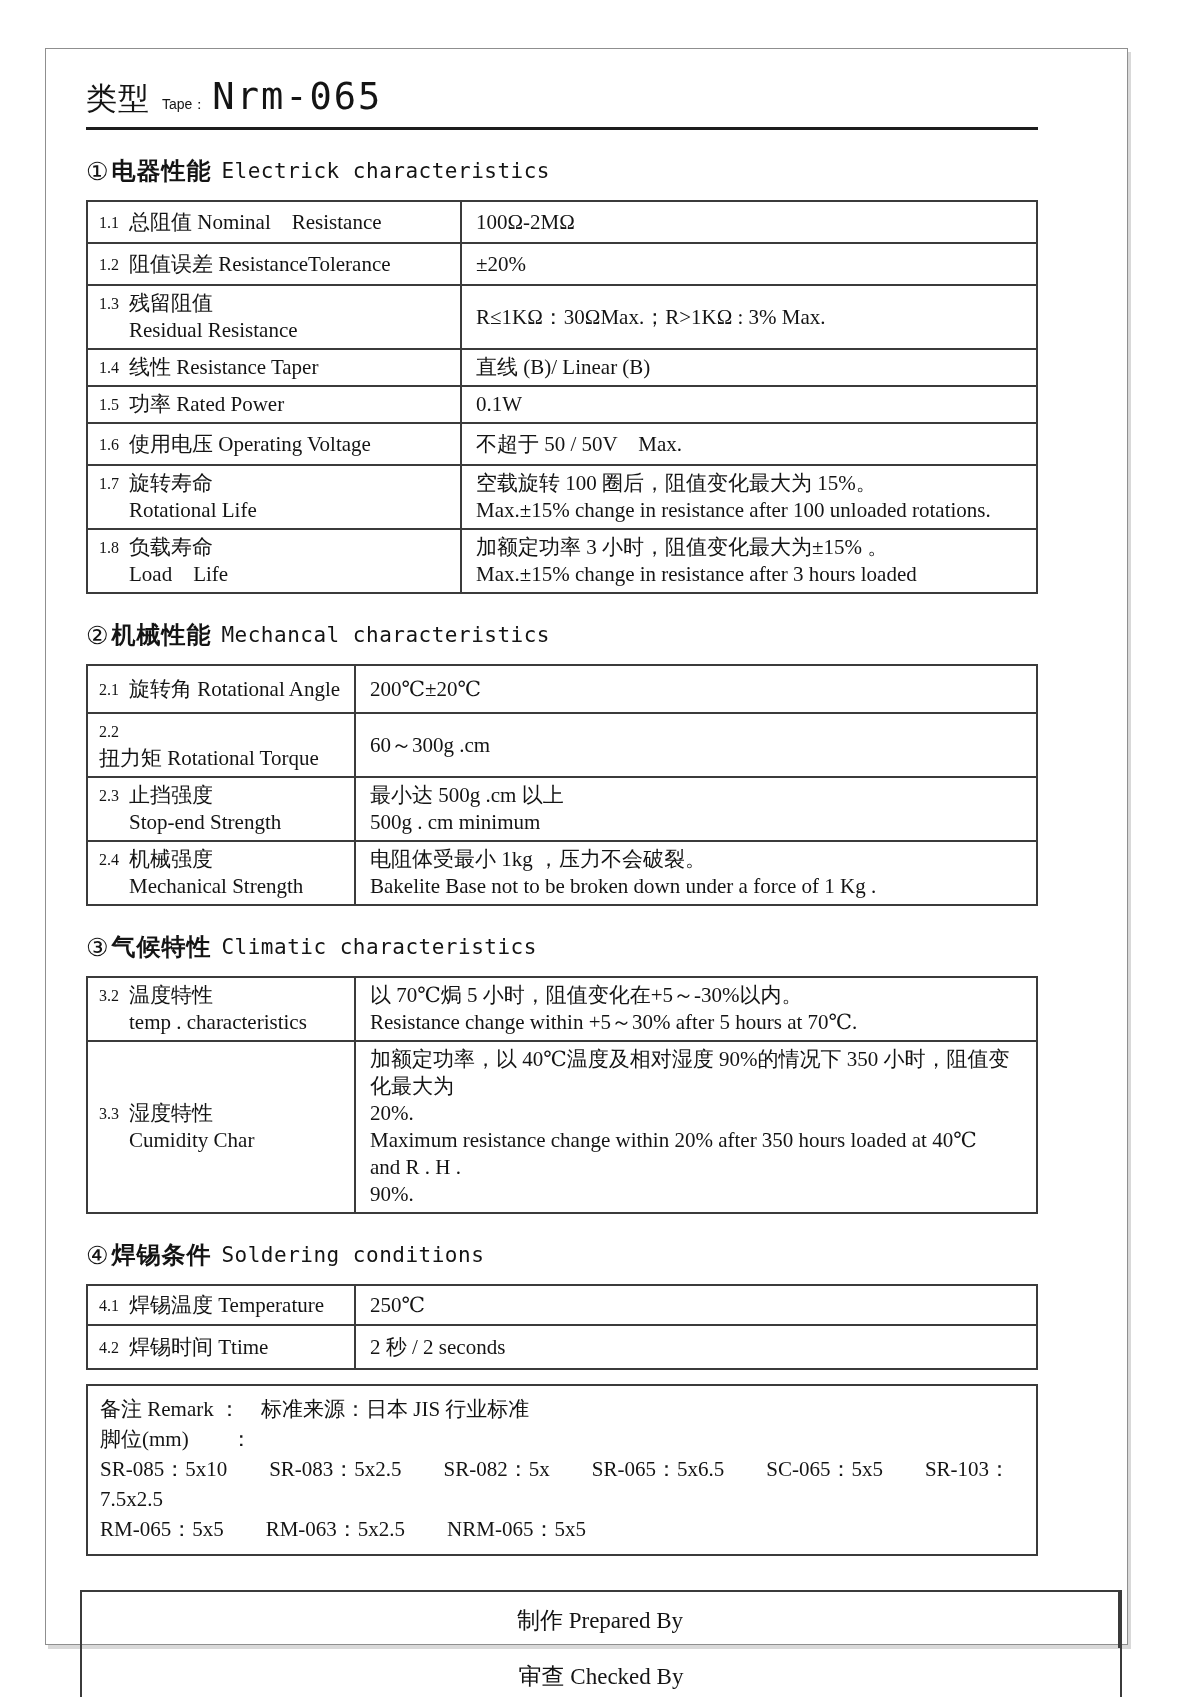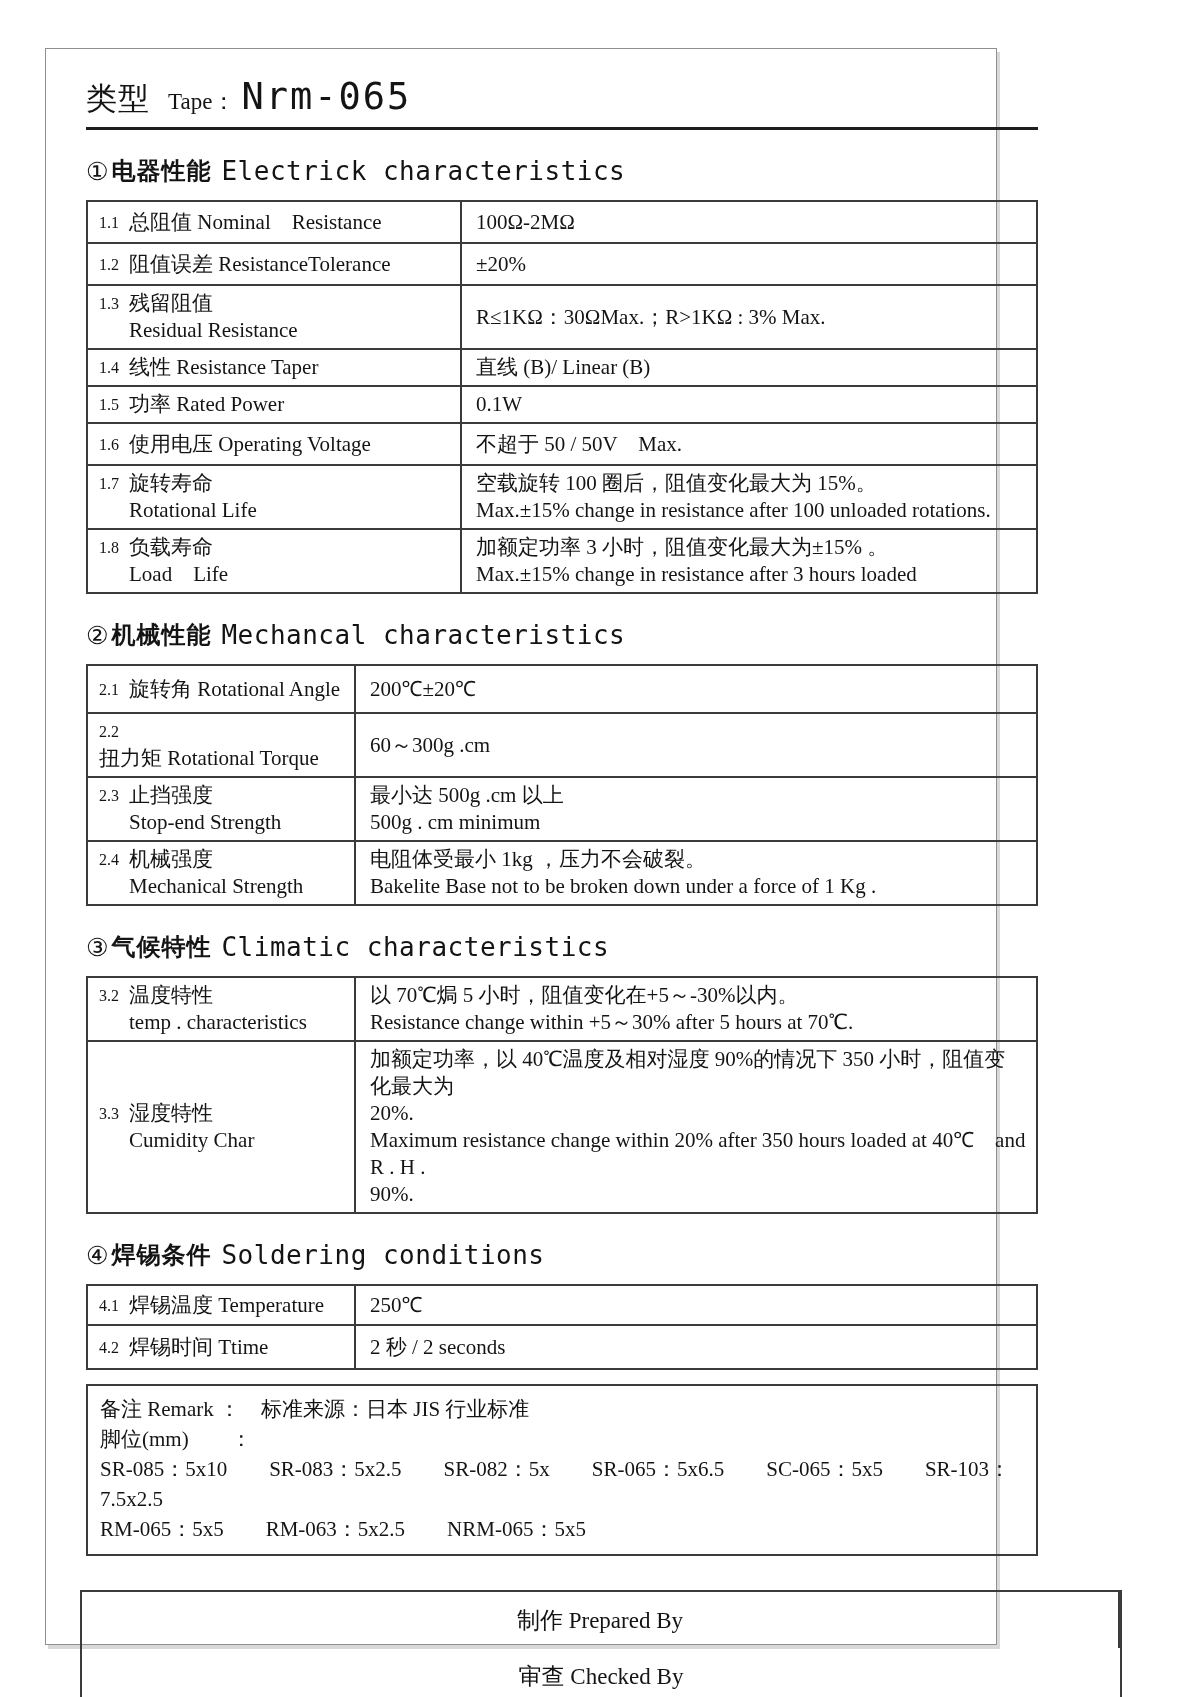--- a/index.html
+++ b/index.html
@@ -1,46 +1,46 @@
 <!DOCTYPE html>
 <html><head>
 <meta charset="utf-8">
 <style>
   * { margin:0; padding:0; box-sizing:border-box; }
   html,body { width:1200px; height:1697px; background:#ffffff; }
   body { font-family:"Liberation Serif","DejaVu Serif",serif; color:#141414; position:relative; }
 
   .page-frame {
-    position:absolute; left:45px; top:48px; width:952px; height:1597px;
+    position:absolute; left:45px; top:48px; width:1083px; height:1597px;
     background:#fff; border:1px solid #8f8f8f;
     box-shadow:3px 4px 0 #d9d9d9;
   }
   .content { padding:26px 0 0 40px; width:992px; }
 
   
   .title-row { display:flex; align-items:baseline; }
   .title-cn  { font-size:31px; font-family:"DejaVu Sans","Liberation Sans",sans-serif; letter-spacing:1px; }
-  .title-label { font-size:23px; font-family:Liberation Serif, serif; margin:0 6px 0 18px; }
+  .title-label { font-size:14px; font-family:Liberation Sans, sans-serif; margin:0 6px 0 12px; }
   .title-value { font-size:37px; font-family:"DejaVu Sans Mono","Liberation Mono",monospace; letter-spacing:2px; }
   .title-rule { width:952px; height:3px; background:#1d1d1d; margin-top:7px; }
 
   
   .sec { display:flex; align-items:center; margin:25px 0 13px; }
   .sec .badge { font-family:"DejaVu Sans","Liberation Sans",sans-serif; font-size:25px; margin-right:3px; }
   .sec .cn { font-family:"DejaVu Sans","Liberation Sans",sans-serif; font-size:24px; font-weight:600; letter-spacing:1px; }
-  .sec .en { font-family:"DejaVu Sans Mono","Liberation Mono",monospace; font-size:26px; font-weight:500; margin-left:10px; letter-spacing:0.5px; }
+  .sec .en { font-family:"DejaVu Sans Mono","Liberation Mono",monospace; font-size:21px; font-weight:500; margin-left:10px; letter-spacing:0.5px; }
 
   
   .tbl { width:952px; border:2px solid #3b3b3b; }
   .trow { display:flex; border-bottom:2px solid #3b3b3b; }
   .trow:last-child { border-bottom:0; }
   .cell { display:flex; align-items:center; }
   .lbl { width:374px; flex:none; border-right:2px solid #3b3b3b; padding:4px 8px 4px 11px; }
   .t2 .lbl, .t3 .lbl, .t4 .lbl { width:268px; }
-  .val { flex:1; padding:4px 10px 4px 14px;font-family:Liberation Serif, serif; }
+  .val { flex:1; padding:4px 10px 4px 14px; }
   .no { font-size:16px; line-height:27px; margin-right:10px; }
   .lines { display:inline-block; vertical-align:top; white-space:pre-line; font-size:21px; line-height:27px; }
   .r36{min-height:36px}.r40{min-height:40px}.r42{min-height:42px}.r44{min-height:44px}
   .r48{min-height:48px}.r52{min-height:52px}.r56{min-height:56px}.r58{min-height:58px}.r110{min-height:110px}
 
   
   .remark { width:952px; border:2px solid #3b3b3b; margin-top:14px; padding:8px 0 10px 12px; }
   .remark .lines { line-height:30px; }
 
   

